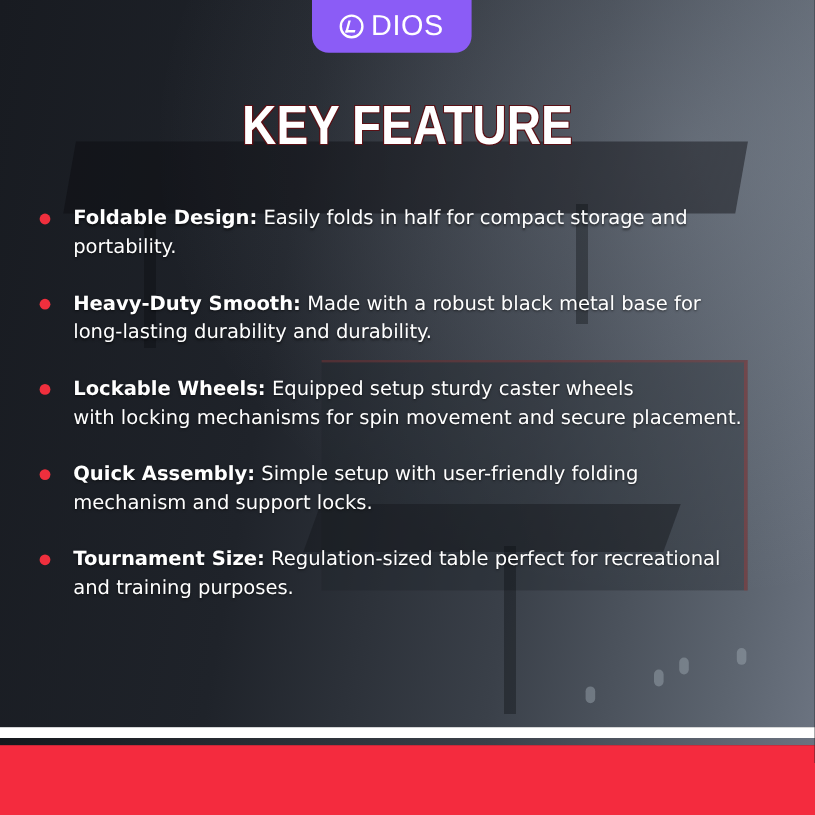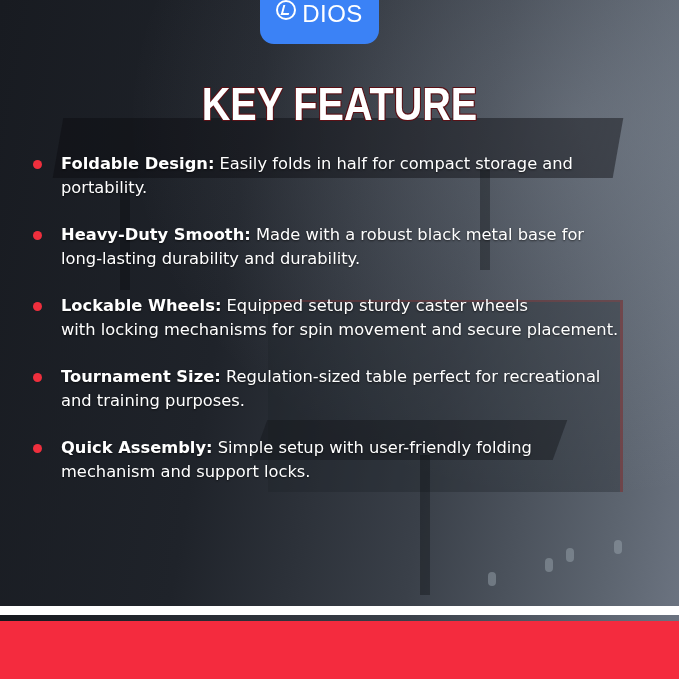--- a/index.html
+++ b/index.html
@@ -10,31 +10,31 @@
         background: radial-gradient(ellipse at 85% 20%, rgba(200,210,225,0.22) 0%, rgba(0,0,0,0) 55%); }
   
   .tbl-top1 { position:absolute; left:58px; top:118px; width:560px; height:60px; background:rgba(10,12,15,0.45);
         transform:skewX(-10deg); }
   .tbl-leg { position:absolute; background:rgba(10,12,15,0.35); }
   .tbl-half2 { position:absolute; left:268px; top:300px; width:352px; height:190px; background:rgba(30,33,40,0.35);
         border-right:3px solid rgba(160,60,60,0.45); border-top:2px solid rgba(160,60,60,0.35); }
   .tbl-top2 { position:absolute; left:260px; top:420px; width:300px; height:40px; background:rgba(20,22,27,0.45); transform:skewX(-20deg); }
   .wheel { position:absolute; width:8px; height:14px; border-radius:4px; background:rgba(160,170,180,0.45); }
 
-  .logo { position:absolute; left:260px; top:0; width:119px; height:44px; background:#3b82f6;
-          border-radius:0 0 14px 14px; display:flex; align-items:flex-start; justify-content:center; gap:6px; }
+  .logo { position:absolute; left:260px; top:0; width:133px; height:44px; background:#8b5cf6;
+          border-radius:0 0 14px 14px; display:flex; align-items:center; justify-content:center; gap:6px; }
   .logo-icon { width:20px; height:20px; border:2px solid #fff; border-radius:50%; box-sizing:border-box; position:relative; }
   .logo-icon::after { content:""; position:absolute; left:4px; top:3px; width:6px; height:8px; border-left:2px solid #fff; border-bottom:2px solid #fff; transform:skewX(-15deg); }
   .logo-text { color:#fff; font-family:"Liberation Sans", sans-serif; font-size:24px; letter-spacing:0.5px; }
 
   .title { position:absolute; left:0; top:78px; width:679px; text-align:center; color:#fff;
            font-family:"Liberation Sans", sans-serif; font-weight:bold; font-size:46px; letter-spacing:0px;
            transform:scaleX(0.86); text-shadow: 1px 1px 0 #5a1015, -1px 1px 0 #5a1015, 1px -1px 0 #5a1015, -1px -1px 0 #5a1015; line-height:52px; }
 
-  .features { position:absolute; left:0; top:152px; width:676px; list-style:none; margin:0; padding:0; }
+  .features { position:absolute; left:0; top:170px; width:676px; list-style:none; margin:0; padding:0; }
   .feature { position:relative; padding-left:61px; color:#fff; font-family:"DejaVu Sans", sans-serif; font-size:16.3px;
              line-height:24px; margin-bottom:23px; text-shadow:0 1px 2px rgba(0,0,0,0.6); white-space:nowrap; }
   .bullet { position:absolute; left:33px; top:8px; width:9px; height:9px; border-radius:50%; background:#ef2f3d; }
   .f-title { font-weight:bold; }
 
   .stripe-white { position:absolute; left:0; top:606px; width:679px; height:9px; background:#ffffff; }
   .stripe-dark { position:absolute; left:0; top:615px; width:679px; height:6px; background:linear-gradient(90deg,#15181d,#3a4049 60%,#6b7380); }
   .footer-red { position:absolute; left:0; top:621px; width:679px; height:58px; background:#f42b3e; }
 </style>
 </head>
@@ -71,25 +71,25 @@
     <span class="f-title">Heavy-Duty Smooth:</span><span> Made with a robust black metal base for</span><br>
     <span>long-lasting durability and durability.</span>
   </li>
   <li class="feature">
     <span class="bullet"></span>
     <span class="f-title">Lockable Wheels:</span><span> Equipped setup sturdy caster wheels</span><br>
     <span>with locking mechanisms for spin movement and secure placement.</span>
   </li>
   <li class="feature">
     <span class="bullet"></span>
-    <span class="f-title">Tournament Size:</span><span> Regulation-sized table perfect for recreational</span><br>
-    <span>and training purposes.</span>
+    <span class="f-title">Quick Assembly:</span><span> Simple setup with user-friendly folding</span><br>
+    <span>mechanism and support locks.</span>
   </li>
   <li class="feature">
     <span class="bullet"></span>
-    <span class="f-title">Quick Assembly:</span><span> Simple setup with user-friendly folding</span><br>
-    <span>mechanism and support locks.</span>
+    <span class="f-title">Tournament Size:</span><span> Regulation-sized table perfect for recreational</span><br>
+    <span>and training purposes.</span>
   </li>
 </ul>
 
 <div class="stripe-white"></div>
 <div class="stripe-dark"></div>
 <div class="footer-red"></div>
 
 </body></html>

